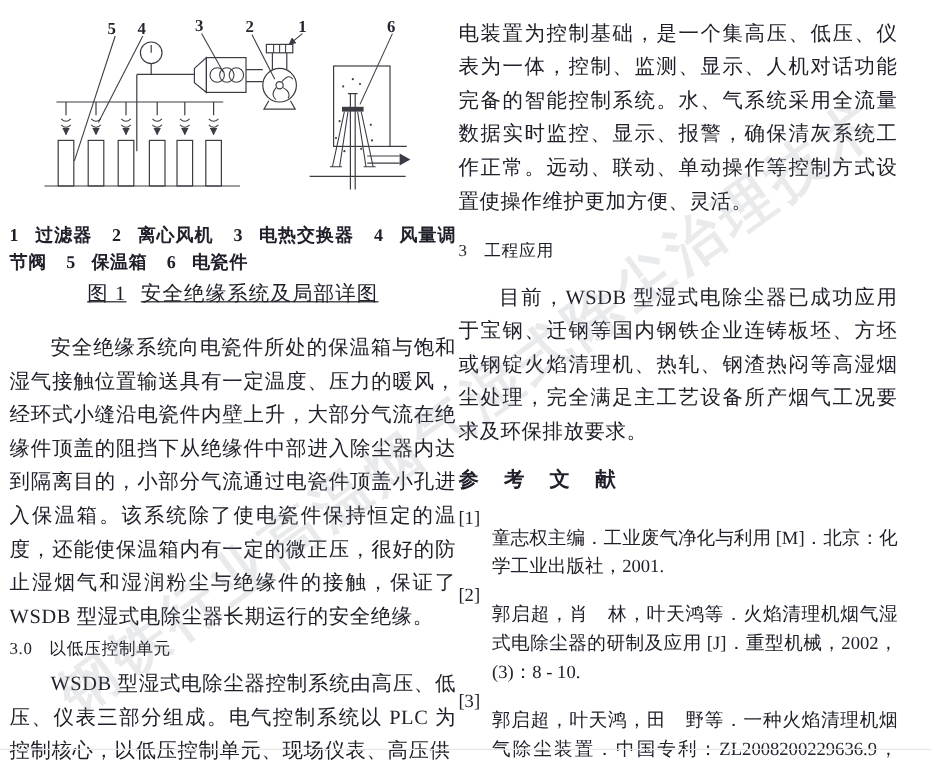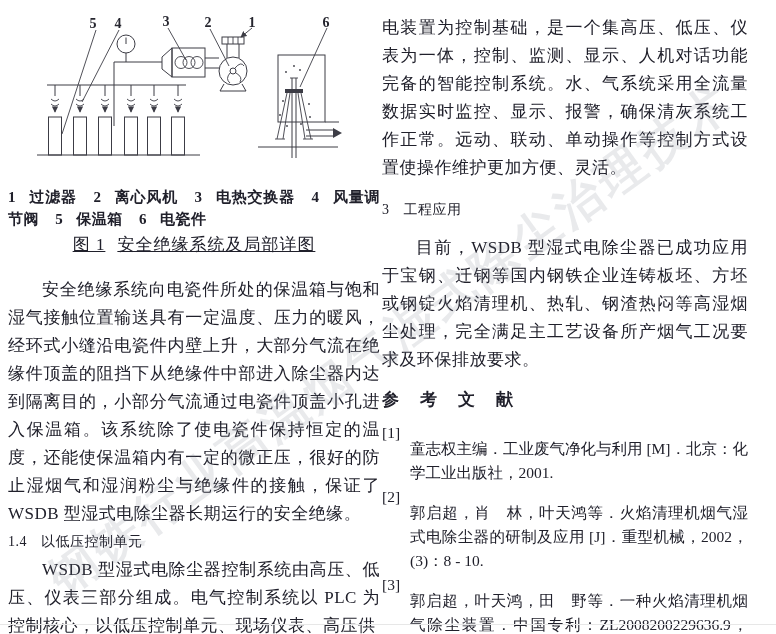--- a/index.html
+++ b/index.html
@@ -179,21 +179,21 @@
       <span class="lg-item"><span class="lg-num">6</span><span>电瓷件</span></span>
     </div>
 
     <div class="fig-caption">
       <span class="cap-no">图 1</span><span>安全绝缘系统及局部详图</span>
     </div>
 
     <p class="body-text indent" style="margin-top:20px;">安全绝缘系统向电瓷件所处的保温箱与饱和湿气接触位置输送具有一定温度、压力的暖风，经环式小缝沿电瓷件内壁上升，大部分气流在绝缘件顶盖的阻挡下从绝缘件中部进入除尘器内达到隔离目的，小部分气流通过电瓷件顶盖小孔进入保温箱。该系统除了使电瓷件保持恒定的温度，还能使保温箱内有一定的微正压，很好的防止湿烟气和湿润粉尘与绝缘件的接触，保证了WSDB 型湿式电除尘器长期运行的安全绝缘。</p>
 
     <h3 class="sec-heading">
-      <span class="sec-num">1.4</span><span>以低压控制单元</span>
+      <span class="sec-num">3.0</span><span>以低压控制单元</span>
     </h3>
 
     <p class="body-text indent">WSDB 型湿式电除尘器控制系统由高压、低压、仪表三部分组成。电气控制系统以 PLC 为控制核心，以低压控制单元、现场仪表、高压供</p>
   </div>
 
   <div class="col col-right">
 
     <p class="body-text" style="margin-top:8px;">电装置为控制基础，是一个集高压、低压、仪表为一体，控制、监测、显示、人机对话功能完备的智能控制系统。水、气系统采用全流量数据实时监控、显示、报警，确保清灰系统工作正常。远动、联动、单动操作等控制方式设置使操作维护更加方便、灵活。</p>
 
     <h3 class="sec-heading spaced">

